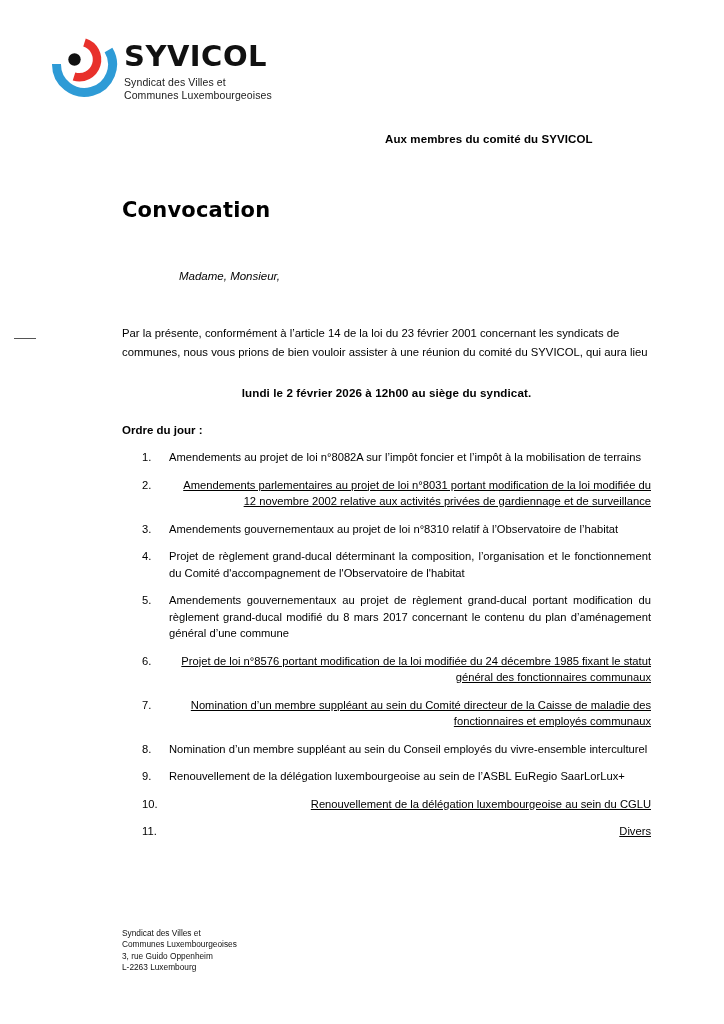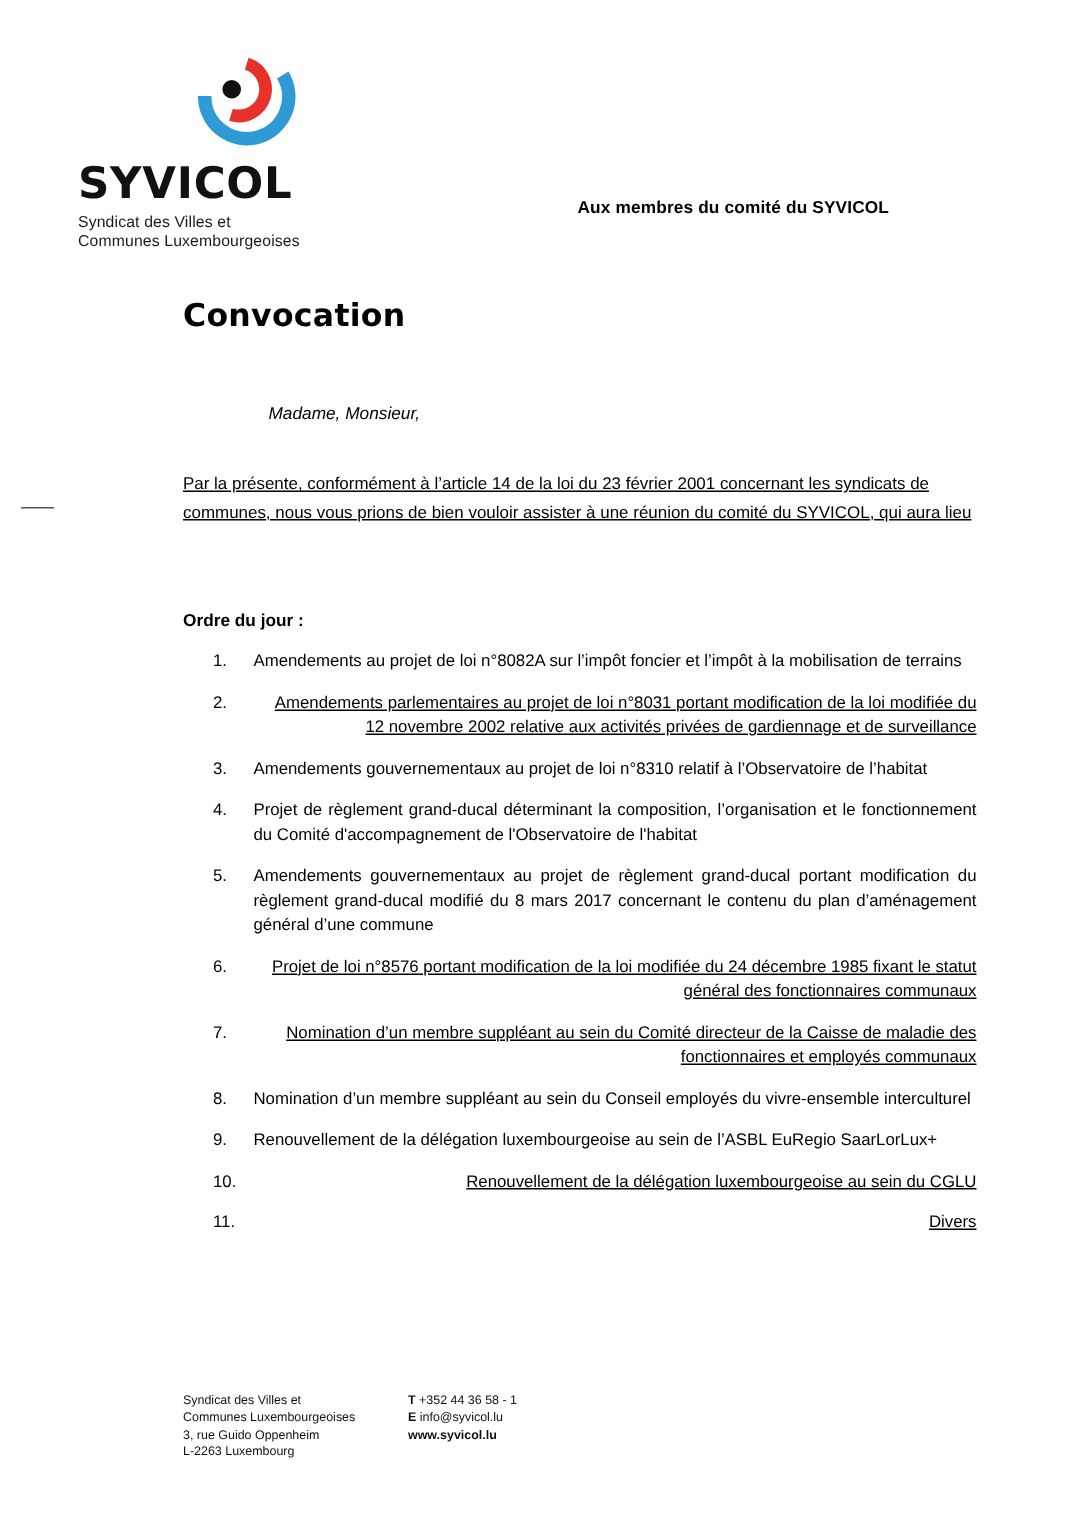--- a/index.html
+++ b/index.html
@@ -21,22 +21,21 @@
     inset: 0;
     background: #ffffff;
   }
 
   
   .letterhead {
     position: absolute;
     left: 48px;
     top: 36px;
     display: flex;
-    align-items: flex-end;
-    flex-direction: column;
+    align-items: center;
   }
   .logo-mark {
     width: 72px;
     height: 68px;
     position: relative;
     flex: 0 0 auto;
   }
   .logo-mark svg { display: block; }
 
   .logo-text {
@@ -98,35 +97,34 @@
     top: 268px;
     width: 529px;
   }
   .salutation {
     margin-left: 57px;
     font-size: 11.5px;
     line-height: 16px;
     font-style: italic;
   }
   .intro {
-    margin-top: 30px;
+    margin-top: 40px;
     font-size: 11.3px;
     line-height: 18.5px;
     text-align: left;
-    text-decoration: underline;
   }
   .meeting-line {
     margin-top: 25px;
     text-align: center;
     font-size: 11.6px;
     font-weight: bold;
     letter-spacing: 0.1px;
   }
   .agenda-heading {
-    margin-top: 57px;
+    margin-top: 25px;
     font-size: 11.5px;
     font-weight: bold;
   }
 
   
   ol.agenda {
     margin: 13px 0 0 0;
     padding: 0;
     list-style: none;
     counter-reset: agenda;
@@ -197,20 +195,21 @@
 
   <div class="fold-mark"></div>
 
   <div class="addressee">Aux membres du comité du SYVICOL</div>
 
   <div class="doc-title">Convocation</div>
 
   <div class="body-wrap">
     <div class="salutation">Madame, Monsieur,</div>
     <div class="intro">Par la présente, conformément à l’article 14 de la loi du 23 février 2001 concernant les syndicats de communes, nous vous prions de bien vouloir assister à une réunion du comité du SYVICOL, qui aura lieu</div>
+    <div class="meeting-line">lundi le 2 février 2026 à 12h00 au siège du syndicat.</div>
     <div class="agenda-heading">Ordre du jour :</div>
 
     <ol class="agenda">
       <li>Amendements au projet de loi n°8082A sur l’impôt foncier et l’impôt à la mobilisation de terrains</li>
       <li class="no-justify">Amendements parlementaires au projet de loi n°8031 portant modification de la loi modifiée du 12 novembre 2002 relative aux activités privées de gardiennage et de surveillance</li>
       <li>Amendements gouvernementaux au projet de loi n°8310 relatif à l’Observatoire de l’habitat</li>
       <li>Projet de règlement grand-ducal déterminant la composition, l’organisation et le fonctionnement du Comité d'accompagnement de l'Observatoire de l'habitat</li>
       <li>Amendements gouvernementaux au projet de règlement grand-ducal portant modification du règlement grand-ducal modifié du 8 mars 2017 concernant le contenu du plan d’aménagement général d’une commune</li>
       <li class="no-justify">Projet de loi n°8576 portant modification de la loi modifiée du 24 décembre 1985 fixant le statut général des fonctionnaires communaux</li>
       <li class="no-justify">Nomination d’un membre suppléant au sein du Comité directeur de la Caisse de maladie des fonctionnaires et employés communaux</li>
@@ -221,20 +220,15 @@
     </ol>
   </div>
 
   <div class="footer">
     <div class="footer-col-left">
       <div class="footer-line">Syndicat des Villes et</div>
       <div class="footer-line">Communes Luxembourgeoises</div>
       <div class="footer-line">3, rue Guido Oppenheim</div>
       <div class="footer-line">L-2263 Luxembourg</div>
     </div>
-    <div class="footer-col-right">
-      <div class="footer-line"><span class="footer-key">T</span><span> +352 44 36 58 - 1</span></div>
-      <div class="footer-line"><span class="footer-key">E</span><span> info@syvicol.lu</span></div>
-      <div class="footer-line footer-url">www.syvicol.lu</div>
-    </div>
   </div>
 
 </div>
 
 </body></html>

